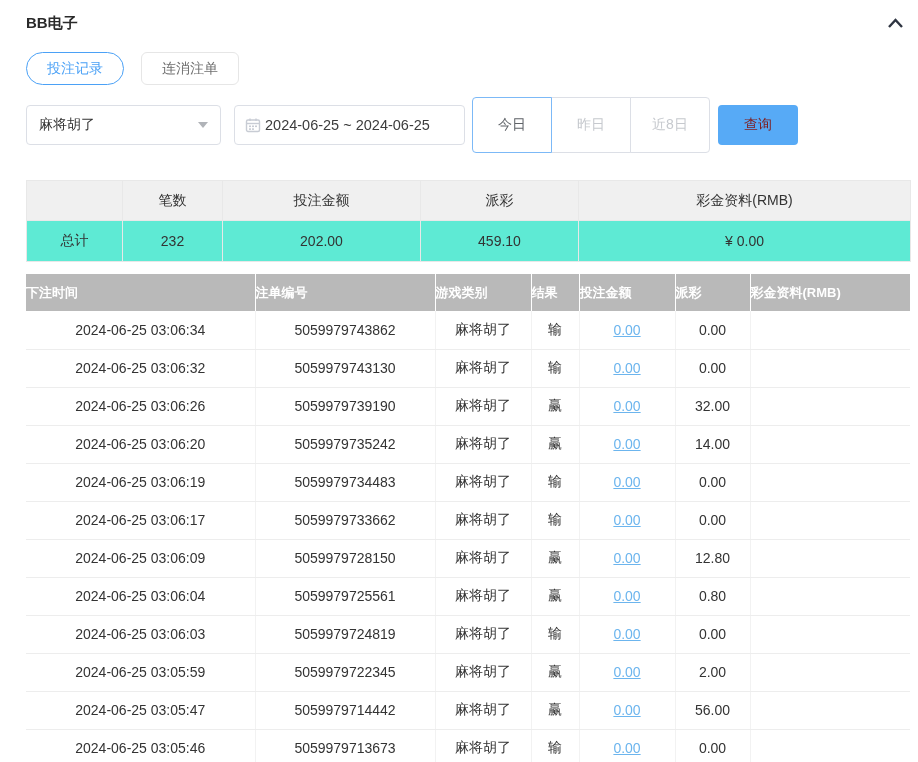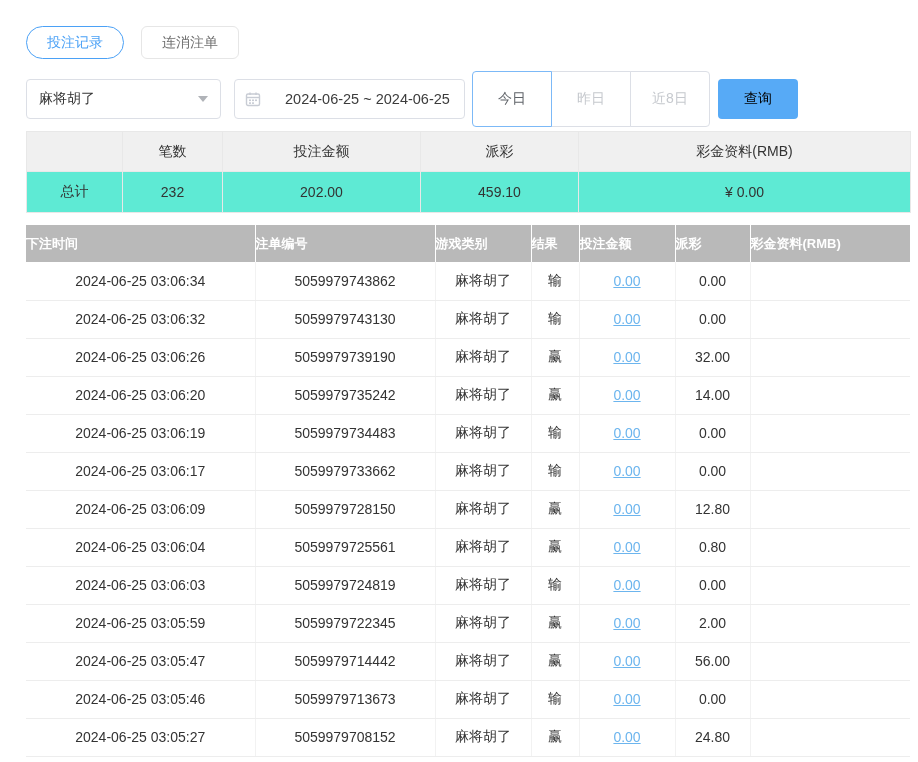--- a/index.html
+++ b/index.html
@@ -20,54 +20,62 @@
 
   
   .filters { margin-top:12px; display:flex; align-items:center; }
   .select-box { width:195px; height:40px; border:1px solid #dcdfe6; border-radius:4px;
     display:flex; align-items:center; justify-content:space-between; padding:0 12px; cursor:pointer; }
   .select-value { font-size:14px; color:#333; }
   .caret-down { width:0; height:0; border-left:5px solid transparent; border-right:5px solid transparent;
     border-top:6px solid #b0b3b8; }
   .date-box { width:231px; height:40px; border:1px solid #dcdfe6; border-radius:4px; margin-left:13px;
     display:flex; align-items:center; padding:0 10px; cursor:pointer; }
-  .date-value { font-size:14.5px; color:#3c3c3c; margin-left:24px; white-space:nowrap; }
+  .date-value { font-size:14.5px; color:#3c3c3c; margin-left:4px; white-space:nowrap; }
   .btn-group { display:flex; margin-left:7px; }
   .range-btn { width:80px; height:56px; background:#fff; border:1px solid #dcdfe6; font-size:14px;
     cursor:pointer; margin-left:-1px; position:relative; }
   .range-btn:first-child { border-radius:4px 0 0 4px; margin-left:0; }
   .range-btn:last-child { border-radius:0 4px 4px 0; }
   .range-btn.active { border-color:#7cb9f7; color:#5f6368; z-index:2; }
   .range-btn.idle { color:#c6c9ce; }
-  .search-btn { width:80px; height:40px; margin-left:8px; background:#57aaf6; color:#000000;
+  .search-btn { width:80px; height:40px; margin-left:8px; background:#57aaf6; color:#7f1d1d;
     font-size:14px; border:none; border-radius:4px; cursor:pointer; }
 
   
   table { border-collapse:collapse; table-layout:fixed; }
-  .summary-table { width:884px; margin-top:4px; }
+  .summary-table { width:884px; margin-top:27px; }
   .summary-table th, .summary-table td { border:1px solid #e8e8e8; text-align:center;
     font-size:14px; color:#333; }
   .summary-table th { background:#f0f0f0; height:40px; font-weight:normal; }
   .summary-table td { background:#5eead4; height:41px; }
 
   
   .detail-table { width:884px; margin-top:12px; }
   .detail-table thead th { background:#b9b9b9; color:#fff; font-size:13px; font-weight:bold;
     height:37px; border-right:1px solid #fff; text-align:left; }
   .detail-table thead th:last-child { border-right:none; }
   .detail-table tbody td { height:38px; text-align:center; font-size:14px; color:#333;
     border-bottom:1px solid #ededed; border-right:1px solid #f2f2f2; background:#fff; }
   .detail-table tbody td:last-child { border-right:none; }
   .bet-link { color:#6cb5ee; text-decoration:underline; }
 </style>
 </head>
 <body>
 
 <div class="page">
 
+  <div class="panel-header">
+    <div class="panel-title">BB电子</div>
+    <button class="collapse-btn">
+      <svg width="17" height="12" viewBox="0 0 17 12">
+        <polyline points="2,10 8.5,3 15,10" fill="none" stroke="#2f3542" stroke-width="2.4"></polyline>
+      </svg>
+    </button>
+  </div>
 
   <div class="tabs">
     <button class="tab active">投注记录</button>
     <button class="tab inactive">连消注单</button>
   </div>
 
   <div class="filters">
     <div class="select-box">
       <span class="select-value">麻将胡了</span>
       <span class="caret-down"></span>

